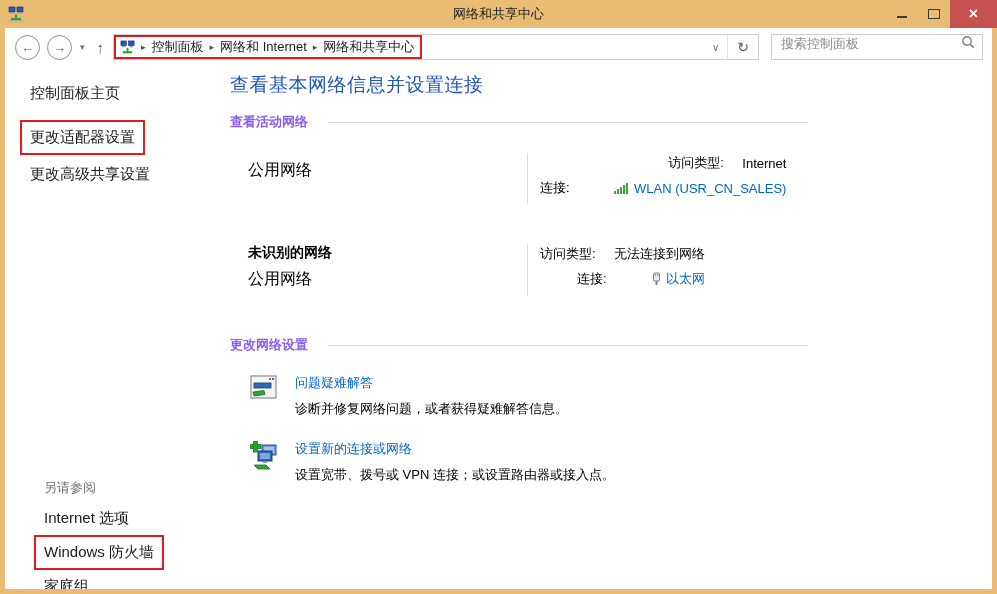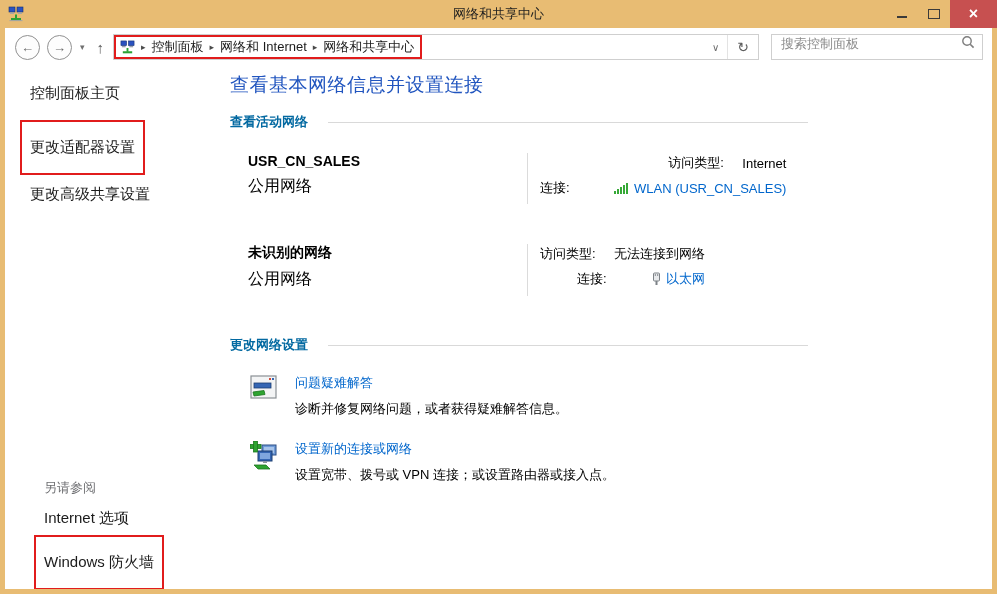--- a/index.html
+++ b/index.html
@@ -64,30 +64,30 @@
     font-family:"Liberation Sans","DejaVu Sans",sans-serif;background:transparent;
   }
   .searchbox input::placeholder{color:#8b8b8b;}
 
   
   .side-top{position:absolute;left:30px;top:84px;z-index:2;}
   .side-bottom{position:absolute;left:44px;top:479px;z-index:2;}
   .side-link{font-size:15px;color:#1b1b1b;cursor:pointer;white-space:nowrap;}
   .side-head{font-size:13px;color:#6d6e71;white-space:nowrap;}
   .hl-box{
-    display:inline-block;border:2px solid #e11c1c;padding:16px 8px;margin-left:-10px;
+    display:inline-block;border:2px solid #e11c1c;padding:6px 8px;margin-left:-10px;
   }
   .mt17{margin-top:17px;}.mt8{margin-top:10px;}.mt13{margin-top:12px;}.mt9{margin-top:7px;}
 
   
   .main{position:absolute;left:230px;top:72px;width:578px;z-index:2;}
   .main h1{
     margin:0;font-size:19px;font-weight:normal;color:#2155bf;letter-spacing:0.5px;
   }
-  .sect{display:flex;align-items:center;gap:20px;font-size:13px;font-weight:bold;color:#0369a1;}
+  .sect{display:flex;align-items:center;gap:20px;font-size:13px;font-weight:bold;color:#8b5cf6;}
   .sect .rule{flex:1;height:1px;background:#d9d9d9;}
   .sect-active{margin-top:15px;}
   .networks{margin-top:22px;margin-left:18px;}
   .net-row{display:flex;margin-bottom:40px;}
   .net-left{width:279px;border-right:1px solid #dbdbdb;padding-bottom:6px;}
   .net-name{font-size:14px;font-weight:bold;color:#000;}
   .net-profile{font-size:16px;color:#000;margin-top:7px;}
   .net-right{padding-left:12px;padding-top:1px;}
   .kv{display:flex;align-items:center;margin-bottom:7px;font-size:13px;color:#000;justify-content:flex-end;}
   .kv .k{width:74px;}
@@ -206,21 +206,20 @@
 
   <div class="sect sect-active">
     <span>查看活动网络</span>
     <span class="rule"></span>
   </div>
 
   <div class="networks">
 
     <div class="net-row">
       <div class="net-left">
-        <div class="net-name">USR_CN_SALES</div>
         <div class="net-profile">公用网络</div>
       </div>
       <div class="net-right">
         <div class="kv">
           <span class="k">访问类型:</span>
           <span class="v">Internet</span>
         </div>
         <div class="kv">
           <span class="k">连接:</span>
           <span class="v">

